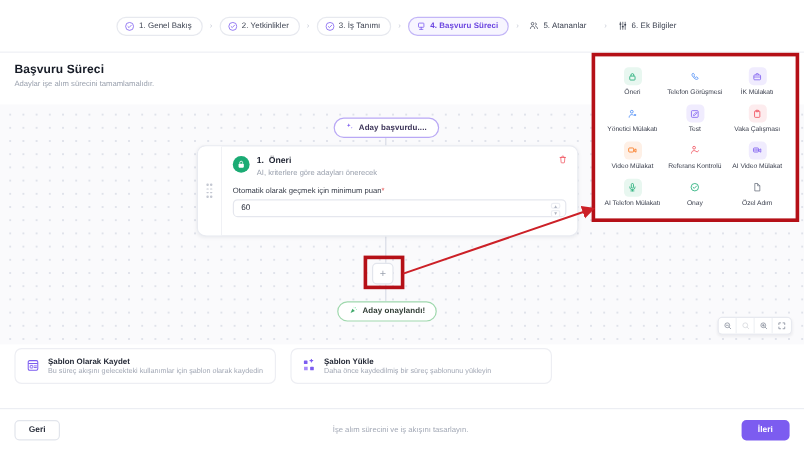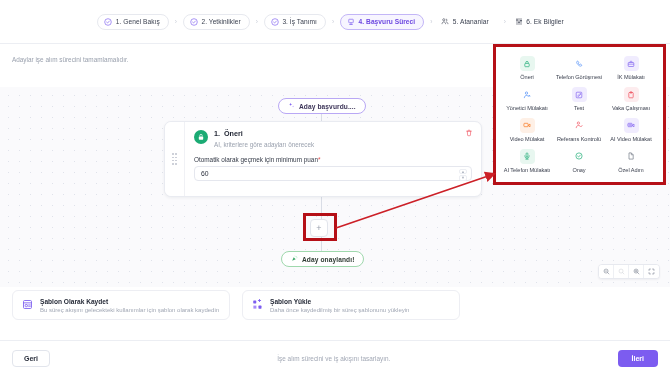--- a/index.html
+++ b/index.html
@@ -293,20 +293,21 @@
             <rect x="2.4" y="4" width="3.2" height="2.2" rx=".6" fill="#3c4251"></rect>
             <rect x="6.4" y="8.4" width="3.2" height="2.2" rx=".6" fill="#3c4251"></rect>
             <rect x="10.4" y="5.2" width="3.2" height="2.2" rx=".6" fill="#3c4251"></rect>
           </svg>
       </span>
       <span>6. Ek Bilgiler</span>
     </div>
   </div>
 
   <div class="page-head">
+    <div class="page-title">Başvuru Süreci</div>
     <div class="page-sub">Adaylar işe alım sürecini tamamlamalıdır.</div>
   </div>
 
   <div class="canvas">
 
     <div class="connector" style="left:321px; top:24px; height:12px;"></div>
     <div class="connector" style="left:321px; top:110px; height:22px;"></div>
     <div class="connector" style="left:321px; top:150px; height:14px;"></div>
 
     <div class="badge start">

